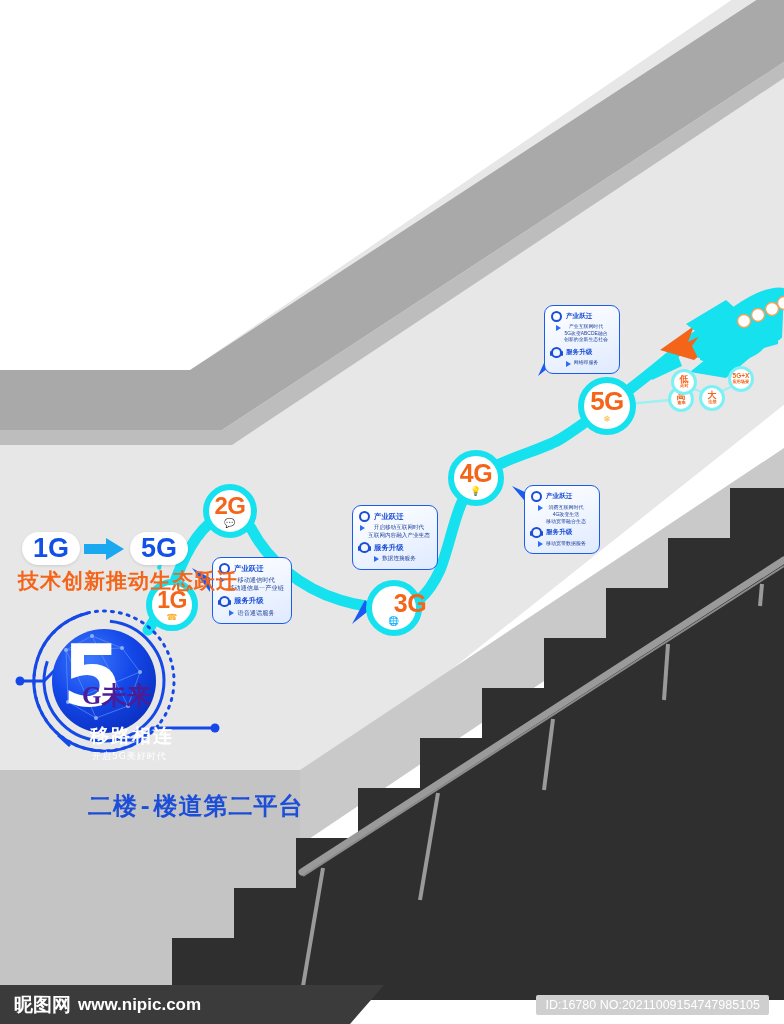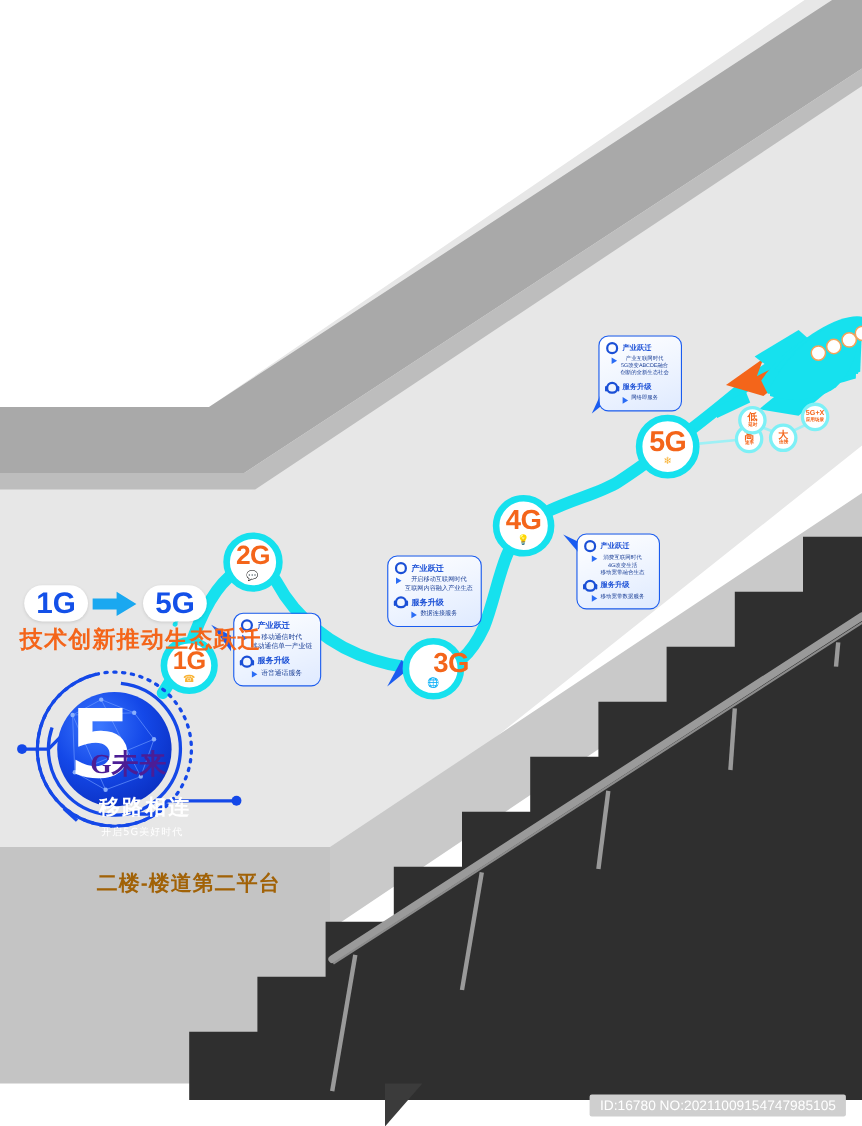--- a/index.html
+++ b/index.html
@@ -47,22 +47,22 @@
   
   .fcirc{position:absolute;border-radius:50%;background:#fff;border:3px solid #7df0f6;
          box-sizing:border-box;display:flex;flex-direction:column;align-items:center;
          justify-content:center;z-index:42;}
   .fcirc .f1{font-size:9px;font-weight:bold;color:#f4651a;line-height:1;}
   .fcirc .f2{font-size:4.4px;font-weight:bold;color:#f4651a;line-height:1.1;
              white-space:nowrap;transform:scale(.95);}
   .fcirc.small .f1{font-size:6.5px;}
 
   
-  .floorlabel{position:absolute;font-size:19px;font-weight:bold;color:#a16207;
-              letter-spacing:1px;z-index:20;font-family:Liberation Sans, sans-serif;}
+  .floorlabel{position:absolute;font-size:24px;font-weight:bold;color:#1d4ed8;
+              letter-spacing:1px;z-index:20;font-family:Liberation Mono, monospace;}
 
   
   #wm{position:absolute;left:0;top:985px;width:350px;height:39px;background:#3b3b3b;z-index:90;
       display:flex;align-items:center;padding-left:14px;box-sizing:border-box;gap:7px;}
   #wm .cn{color:#fff;font-size:19px;font-weight:bold;font-family:"DejaVu Sans",sans-serif;}
   #wm .url{color:#fff;font-size:17px;font-weight:bold;}
   #wmtri{position:absolute;left:350px;top:985px;width:0;height:0;z-index:90;
          border-top:39px solid #3b3b3b;border-right:34px solid transparent;}
   #idbadge{position:absolute;right:15px;top:995px;background:#cfcfcf;color:#fff;
            font-size:12.5px;padding:3px 9px;border-radius:2px;z-index:90;white-space:nowrap;}
@@ -207,21 +207,21 @@
     <div class="pill">
       <span>5G</span>
     </div>
   </div>
   <div class="slogan" style="left:18px;top:567px;">技术创新推动生态跃迁</div>
 
   <div class="abs" style="left:82px;top:655px;z-index:32;">
     <div style="font-size:25px;font-weight:bold;color:#4c1d95;letter-spacing:0;line-height:1;font-family:Liberation Serif, serif;margin-top:28px;">
       <span>G</span><span>未来</span>
     </div>
-    <div style="font-size:19px;font-weight:bold;color:#fff;margin-top:18px;margin-left:8px;letter-spacing:2px;line-height:1;font-family:Liberation Mono, monospace;">移路相连</div>
+    <div style="font-size:19px;font-weight:bold;color:#fff;margin-top:18px;margin-left:8px;letter-spacing:2px;line-height:1;font-family:Liberation Sans, sans-serif;">移路相连</div>
     <div style="font-size:9px;font-weight:normal;color:#fff;margin-top:5px;margin-left:10px;letter-spacing:1px;font-family:'DejaVu Sans',sans-serif;">开启5G美好时代</div>
   </div>
 
   <div id="nodes">
       <div class="gnode" style="left: 146px; top: 579px; height: 52px; width: 52px;">
         <div class="gtxt" style="font-size: 23px;">1G</div>
         <div class="gico" style="color: rgb(249, 178, 51);">☎</div>
       </div>
       <div class="gnode" style="left: 203px; top: 484px; height: 54px; width: 54px;">
         <div class="gtxt" style="font-size: 24px;">2G</div>
@@ -352,16 +352,20 @@
         <div class="f2">连接</div>
       </div>
       <div class="fcirc small" style="left: 728px; top: 366px; height: 26px; width: 26px;">
         <div class="f1">5G+X</div>
         <div class="f2">应用场景</div>
       </div>
     </div>
 
   <div class="floorlabel" style="left:88px;top:790px;">二楼-楼道第二平台</div>
 
+  <div id="wm">
+    <span class="cn">昵图网</span>
+    <span class="url">www.nipic.com</span>
+  </div>
   <div id="wmtri"></div>
   <div id="idbadge">ID:16780 NO:20211009154747985105</div>
 
 </div>
 
 </body></html>

